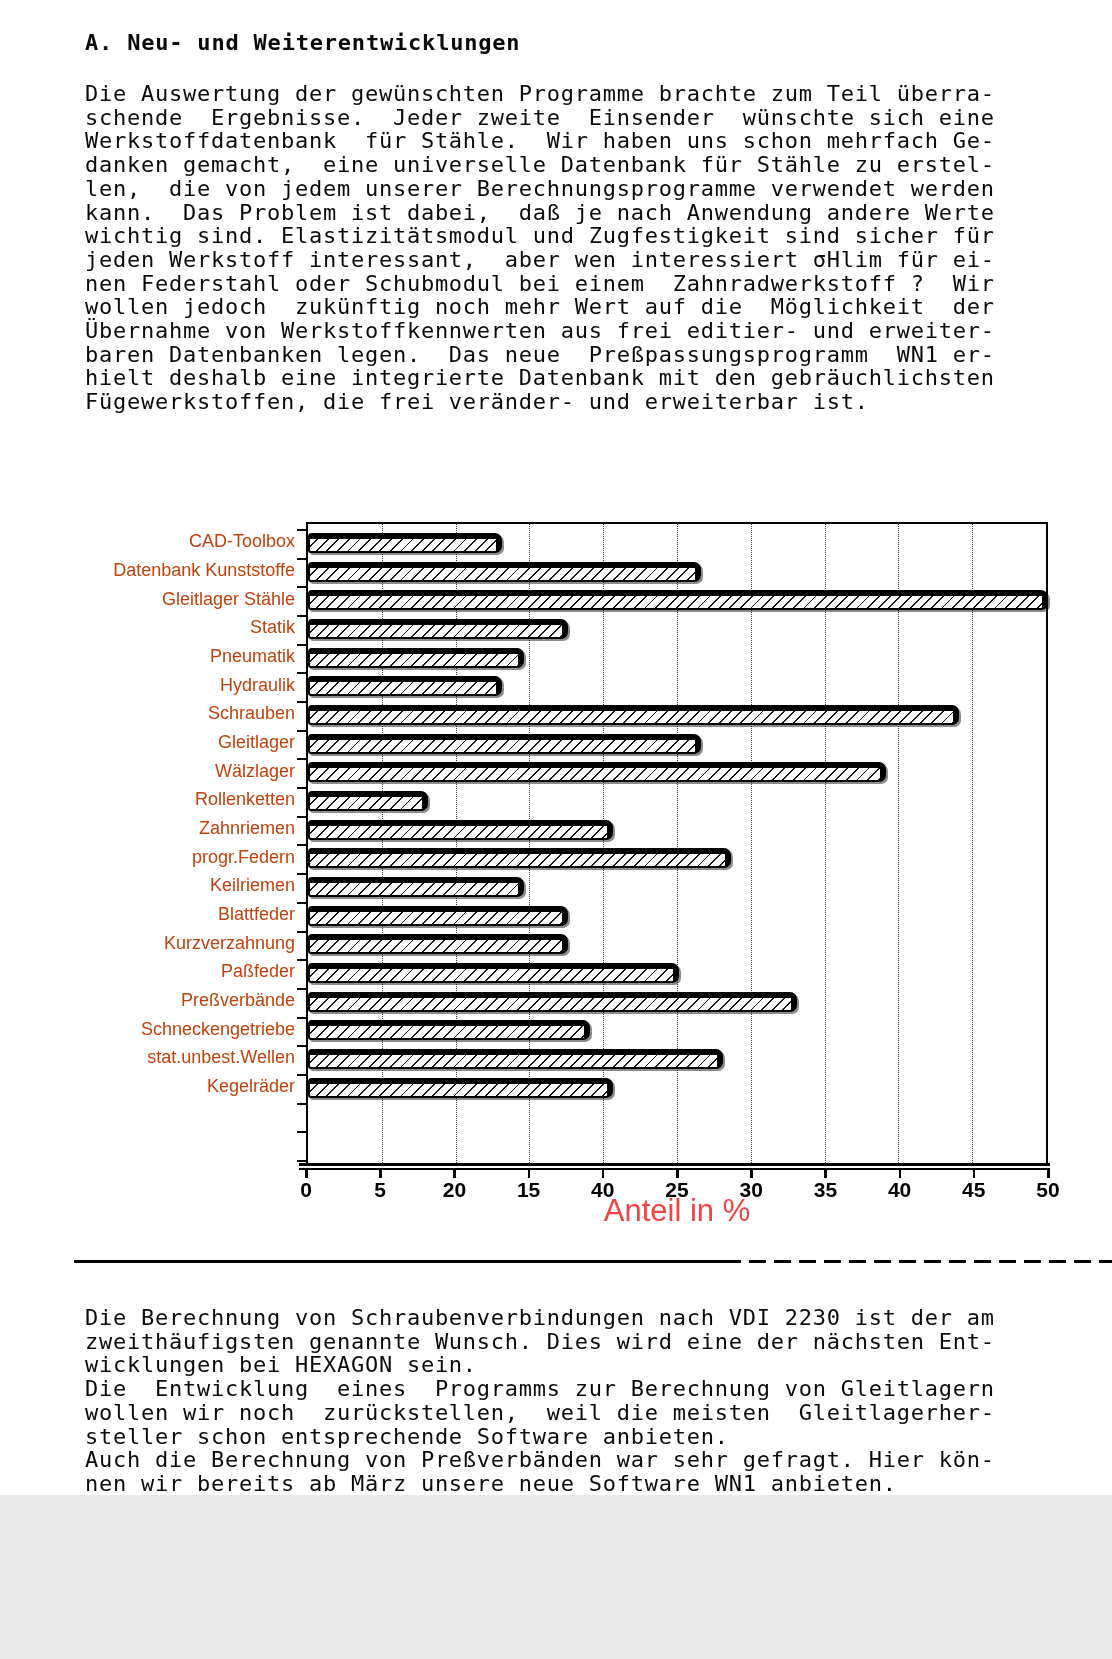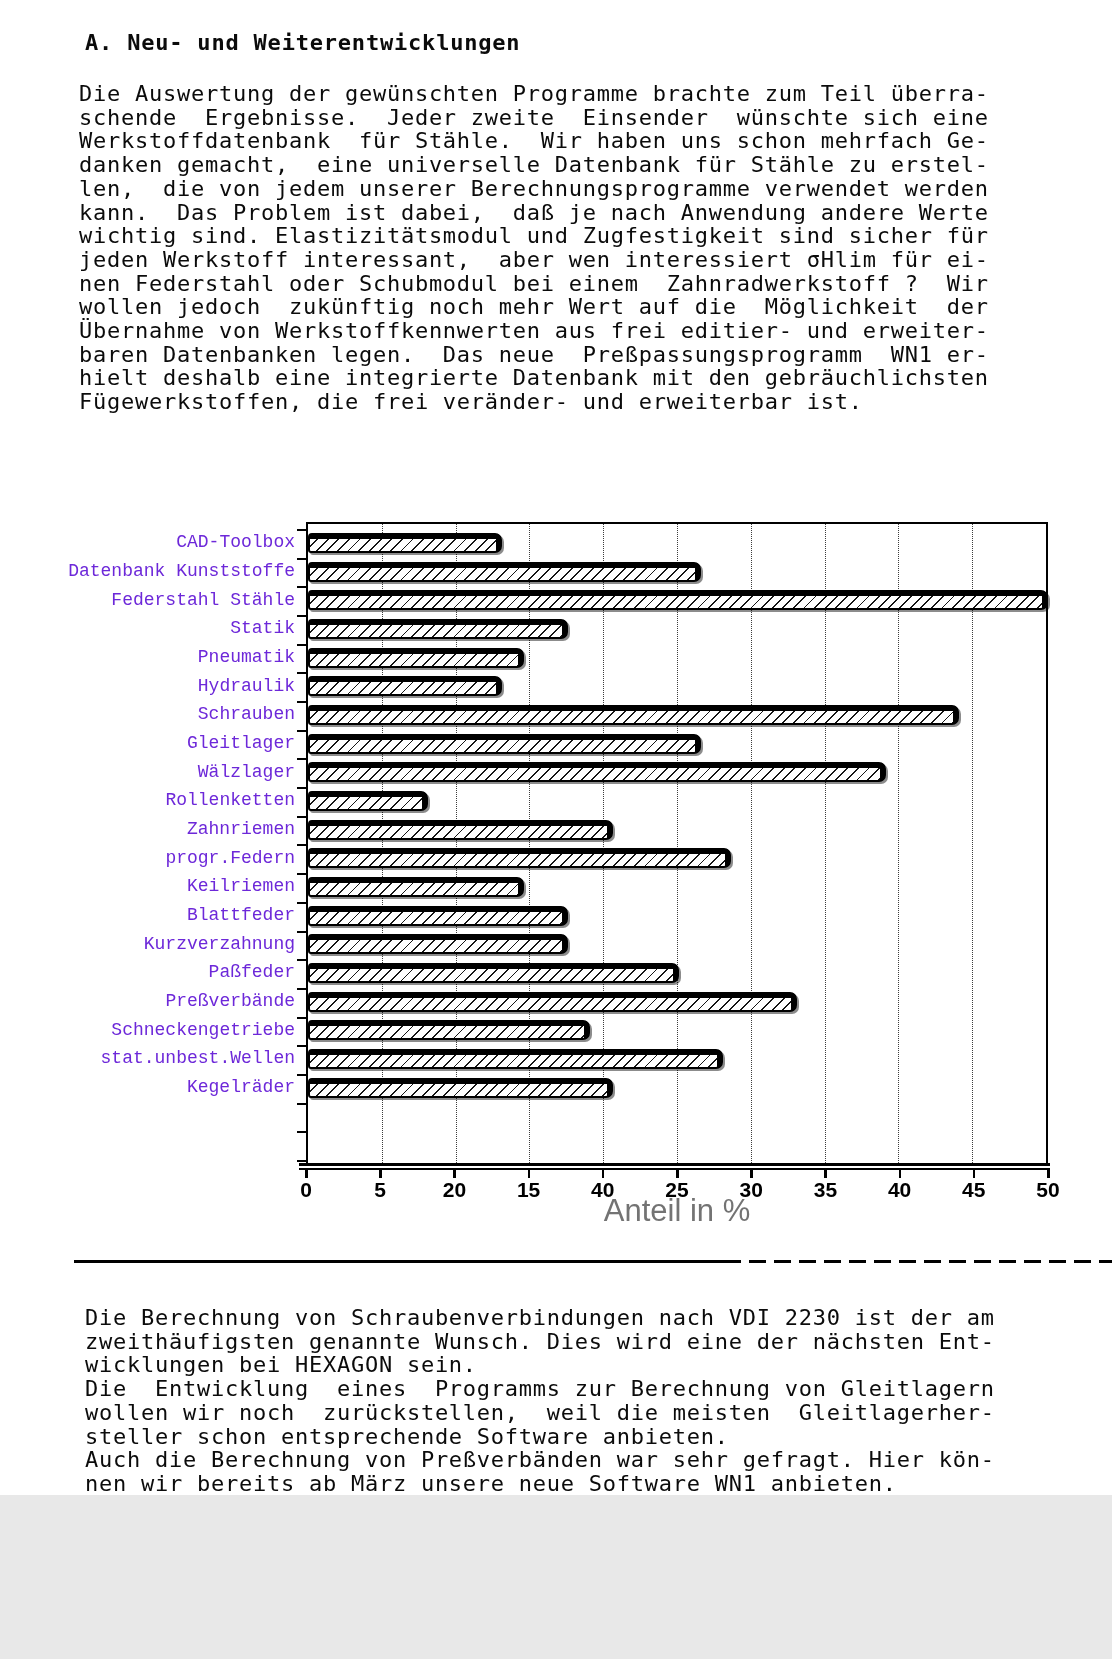--- a/index.html
+++ b/index.html
@@ -9,35 +9,35 @@
     font-family:"DejaVu Sans Mono", monospace;
   }
   .heading {
     position:absolute; left:85px; top:30px;
     font-size:22px; font-weight:bold; letter-spacing:0.8px; white-space:pre;
   }
   .para {
     position:absolute; font-size:22px; line-height:23.7px;
     letter-spacing:0.75px; white-space:pre;
   }
-  #para1 { left:79px; top:82px; }
+  #para1 { left:85px; top:82px; }
   #para2 { left:85px; top:1306px; }
 
   
   .chart-body {
     position:absolute; left:306px; top:522px; width:742px; height:641px;
     box-sizing:border-box; border:2px solid #000; border-bottom:none;
     background:#fff;
   }
   .rows { position:absolute; left:0; right:0; top:0; bottom:0; padding-top:6px; }
   .row  { position:relative; height:28.68px; }
   .cat-label {
     position:absolute; right:calc(100% + 13px); top:50%;
     transform:translateY(-60%); white-space:nowrap;
-    font-family:Liberation Mono, monospace; font-size:18px; color:#6d28d9;
+    font-family:Liberation Sans, sans-serif; font-size:18px; color:#c2410c;
   }
   .bar {
     position:absolute; left:0; top:3px; height:16px;
     background-color:#fff;
     background-image:repeating-linear-gradient(135deg,#161616 0px,#161616 1.3px,transparent 1.3px,transparent 7.5px);
     border:2px solid #000; border-radius:4px 7px 7px 3px;
     box-shadow:2px 2px 0 rgba(0,0,0,0.45);
     z-index:2;
   }
   .bar::before {
@@ -59,21 +59,21 @@
     position:absolute; left:-7px; right:-2px; top:0; height:7px; box-sizing:border-box;
     border-top:3px solid #000; border-bottom:2px solid #000;
   }
   .xtick { position:absolute; top:7px; width:2.5px; height:8px; background:#000; }
   .xnum {
     position:absolute; top:15px; transform:translateX(-50%);
     font-family:"Liberation Sans", sans-serif; font-size:21px; font-weight:bold; color:#000;
   }
   .xlabel {
     position:absolute; left:306px; top:1193px; width:742px; text-align:center;
-    font-family:"Liberation Sans", sans-serif; font-size:31px; color:#737373;
+    font-family:"Liberation Sans", sans-serif; font-size:31px; color:#ef4444;
   }
 
   .rule {
     position:absolute; left:74px; top:1260px; width:1038px; height:2.5px;
     background:
       linear-gradient(90deg,#000 0 63%, transparent 63%),
       repeating-linear-gradient(90deg,#000 0 17px, transparent 17px 25px);
   }
   .dot { position:absolute; left:708px; top:1543px; font-size:22px; font-weight:bold; }
 </style>
@@ -114,21 +114,21 @@
     <div class="rows" id="rows">
         <div class="row">
           <span class="cat-label">CAD-Toolbox</span>
           <div class="bar" style="width: calc(26% - 2px);"></div>
         </div>
         <div class="row">
           <span class="cat-label">Datenbank Kunststoffe</span>
           <div class="bar" style="width: calc(53% - 2px);"></div>
         </div>
         <div class="row">
-          <span class="cat-label">Federstahl Stähle</span>
+          <span class="cat-label">Gleitlager Stähle</span>
           <div class="bar" style="width: calc(100% - 2px);"></div>
         </div>
         <div class="row">
           <span class="cat-label">Statik</span>
           <div class="bar" style="width: calc(35% - 2px);"></div>
         </div>
         <div class="row">
           <span class="cat-label">Pneumatik</span>
           <div class="bar" style="width: calc(29% - 2px);"></div>
         </div>

